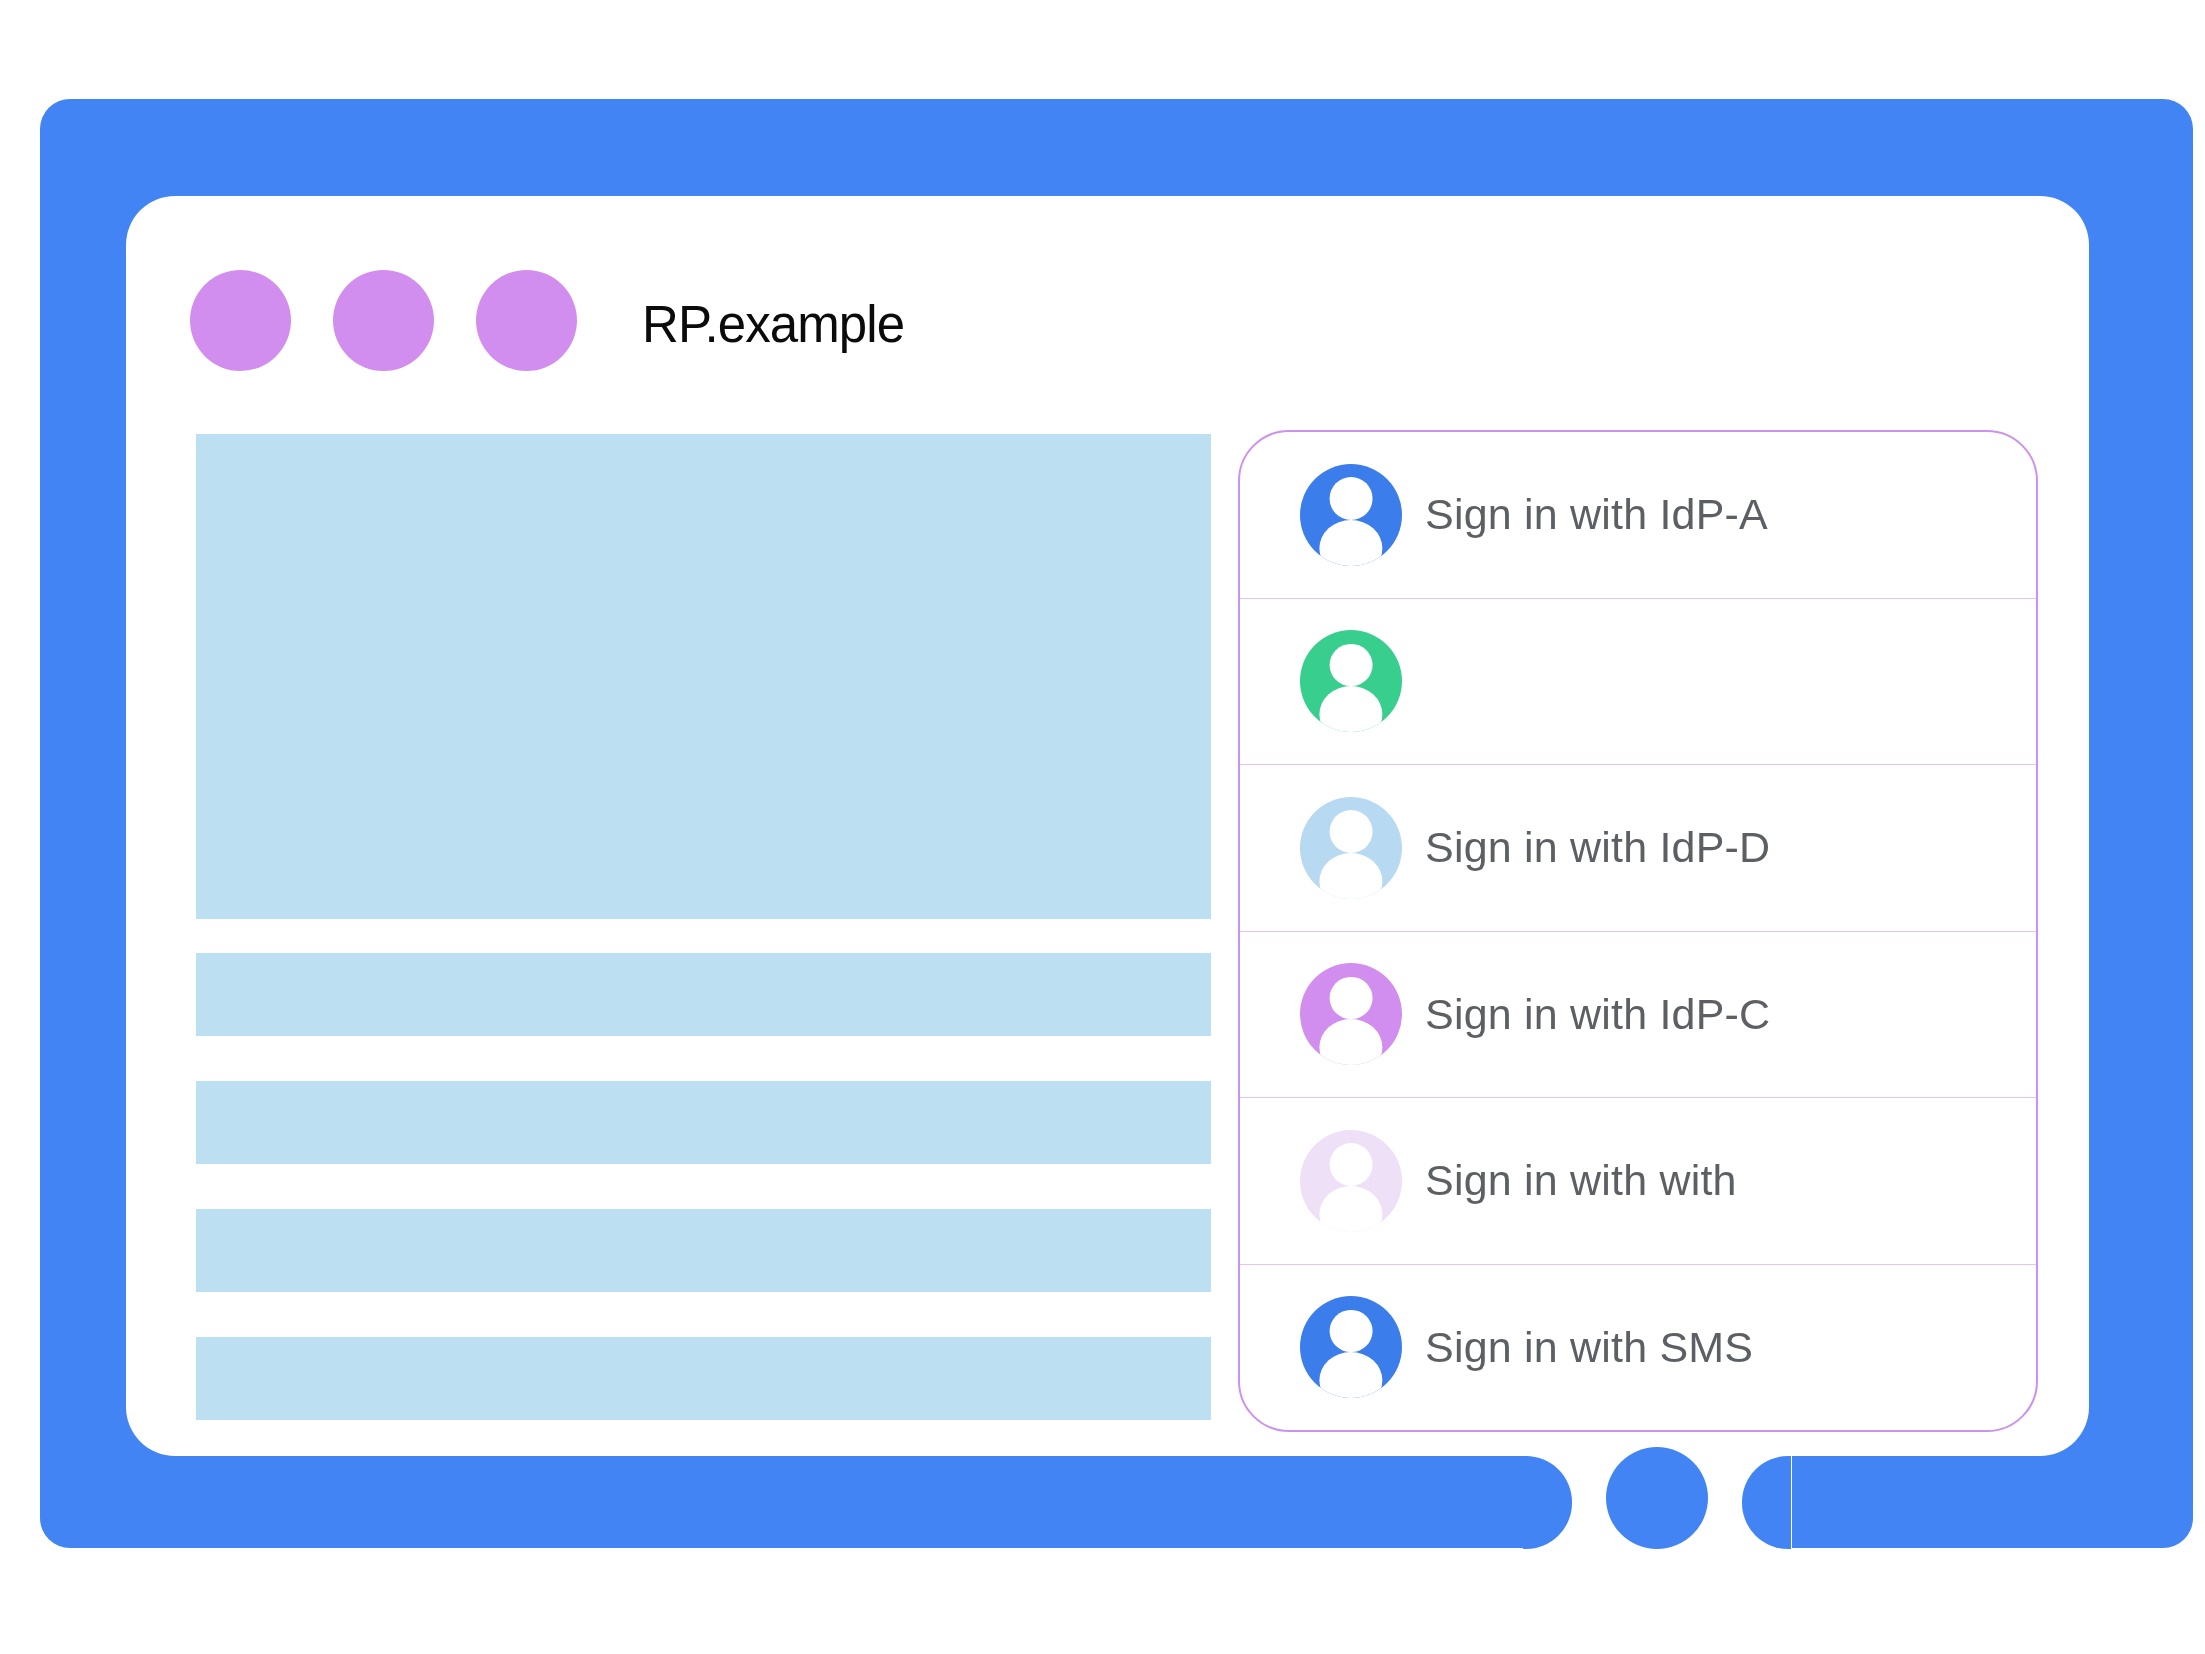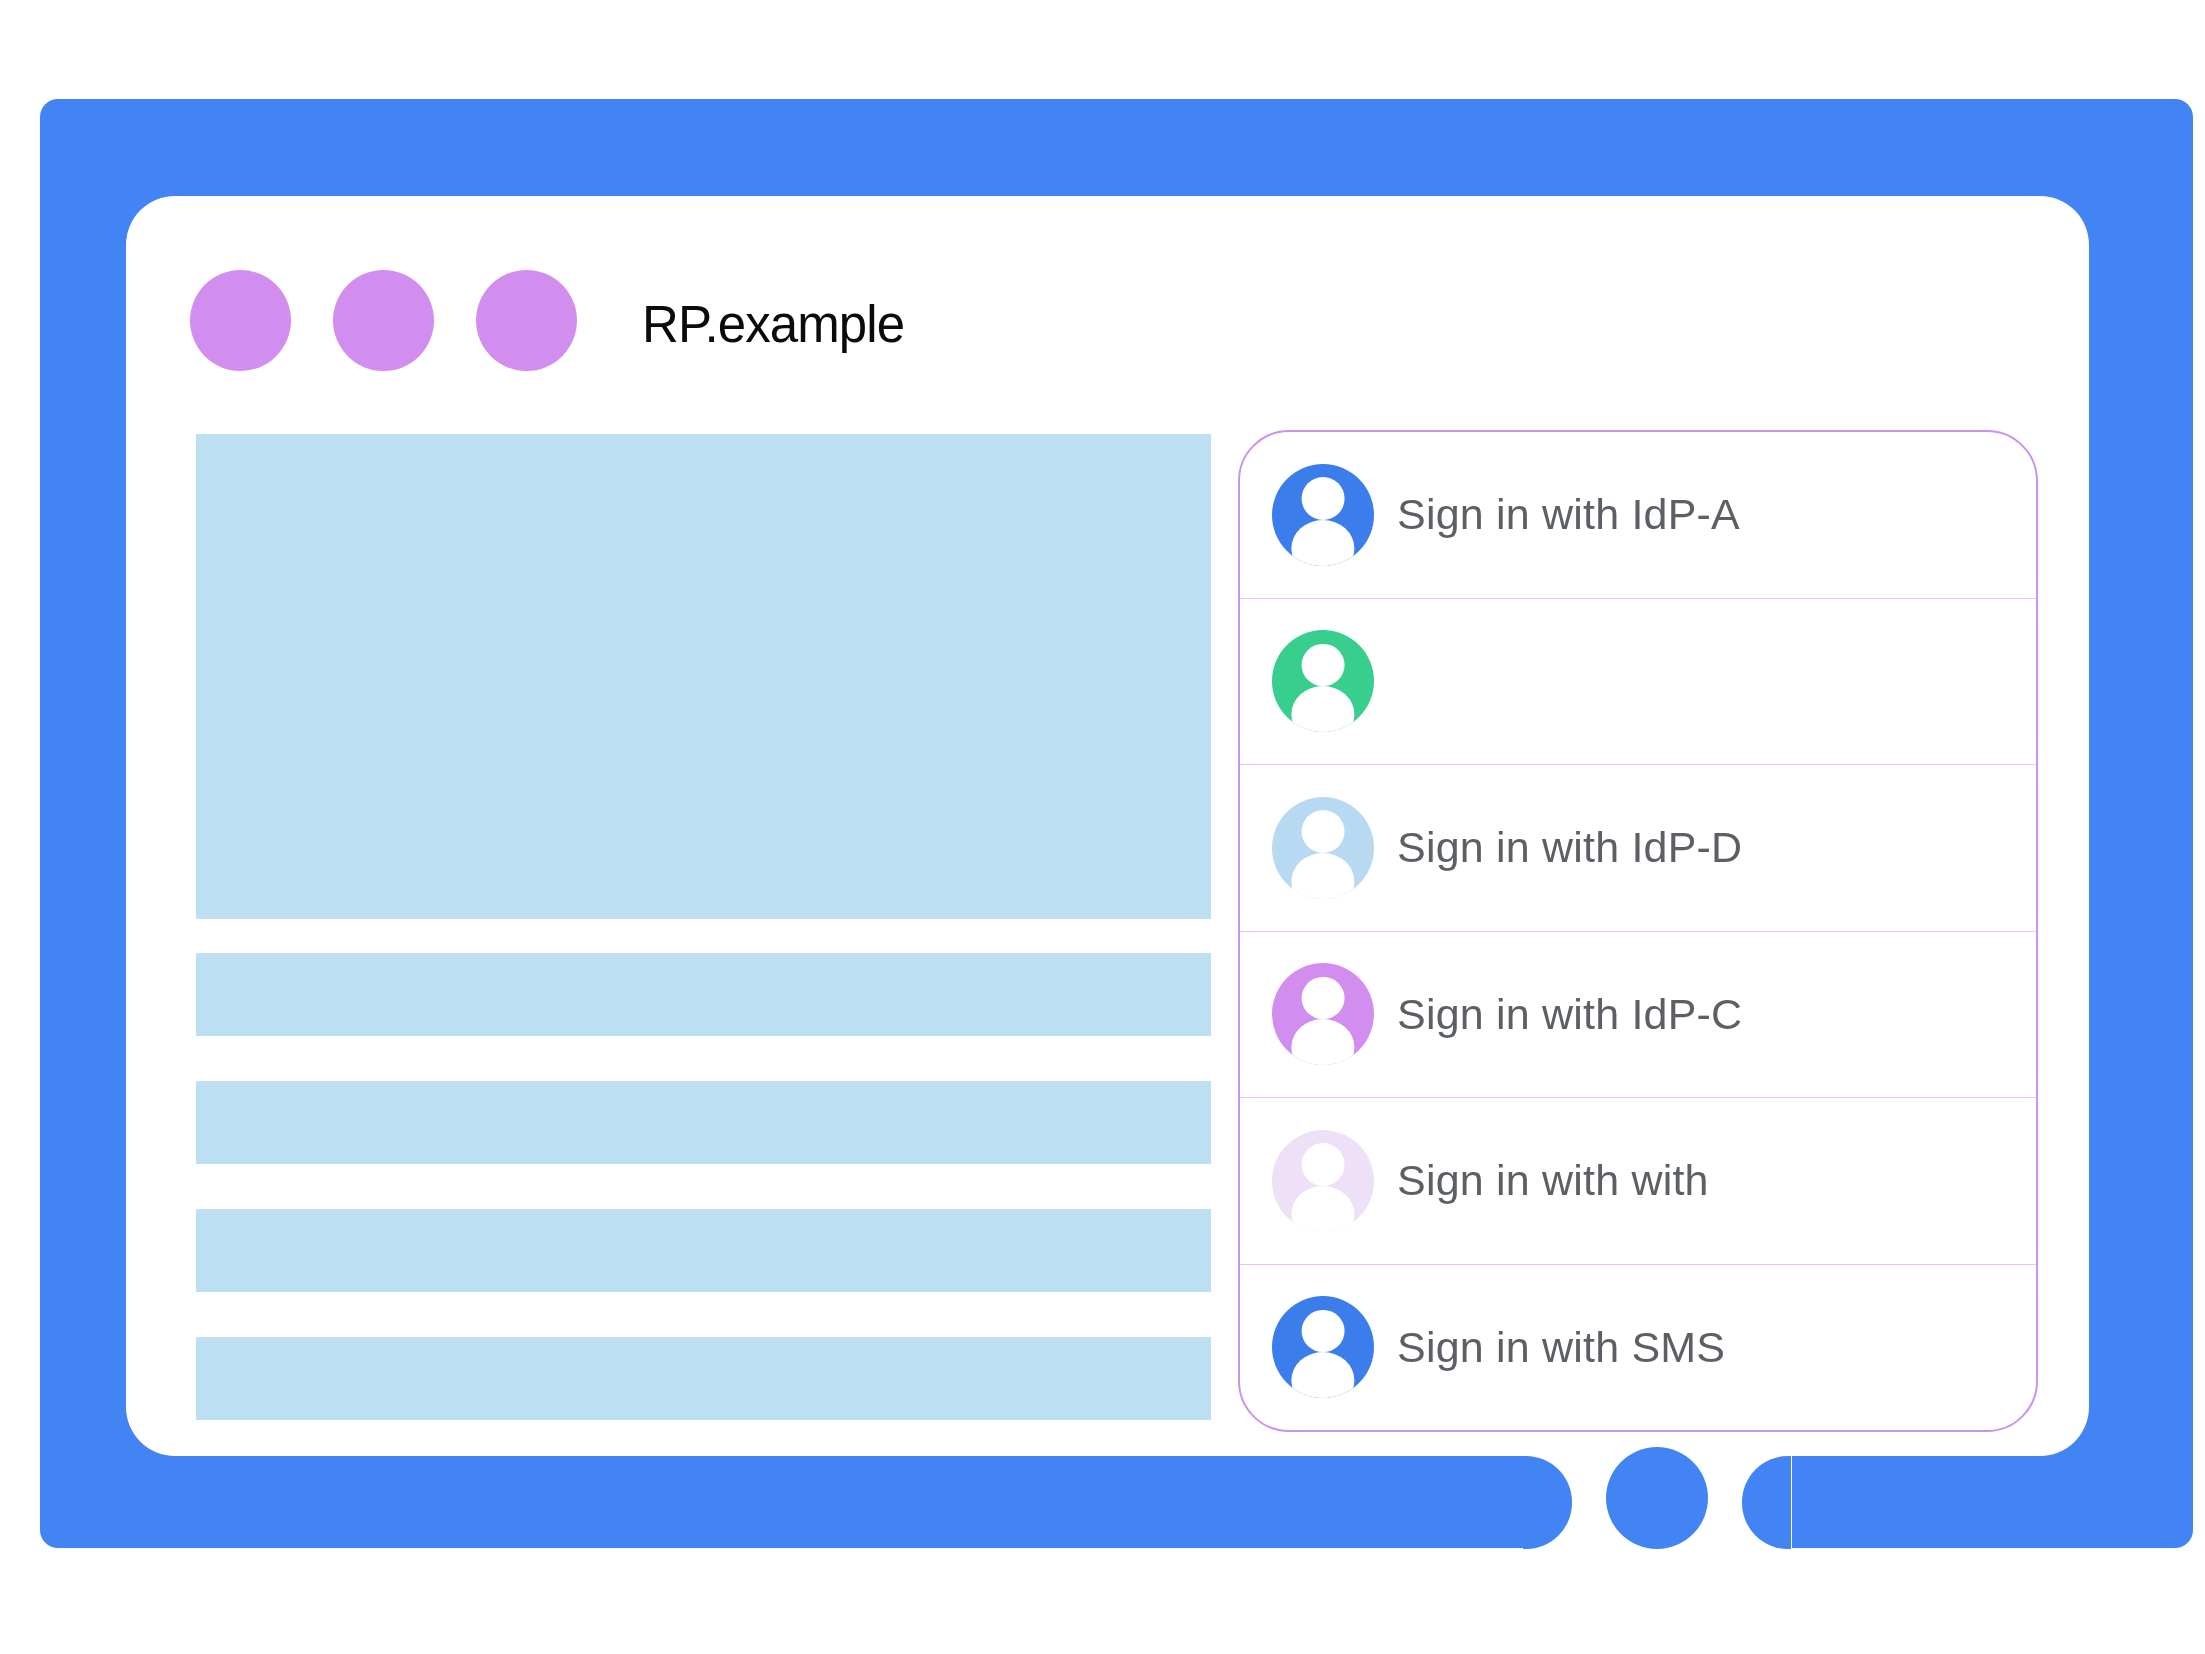--- a/index.html
+++ b/index.html
@@ -10,21 +10,21 @@
     overflow: hidden;
     font-family: "Liberation Sans", "DejaVu Sans", sans-serif;
   }
 
   
   .frame {
     position: absolute;
     left: 40px; top: 99px;
     width: 2153px; height: 1449px;
     background: var(--frame-blue, #4284F3);
-    border-radius: 18px;
+    border-radius: 30px;
   }
   .screen {
     position: absolute;
     left: 126px; top: 196px;
     width: 1963px; height: 1260px;
     background: #ffffff;
     border-radius: 49px;
   }
 
   
@@ -106,21 +106,21 @@
     border-radius: 51px;
     display: flex;
     flex-direction: column;
     overflow: hidden;
   }
   .signin-row {
     flex: 1 1 0;
     min-height: 0;
     display: flex;
     align-items: center;
-    padding-left: 32px;
+    padding-left: 60px;
     cursor: pointer;
   }
   .signin-row + .signin-row {
     border-top: 1.8px solid var(--dialog-divider-pink, #EAC2F2);
   }
   .avatar {
     flex: none;
     position: relative;
     width: 102px; height: 102px;
     border-radius: 50%;

